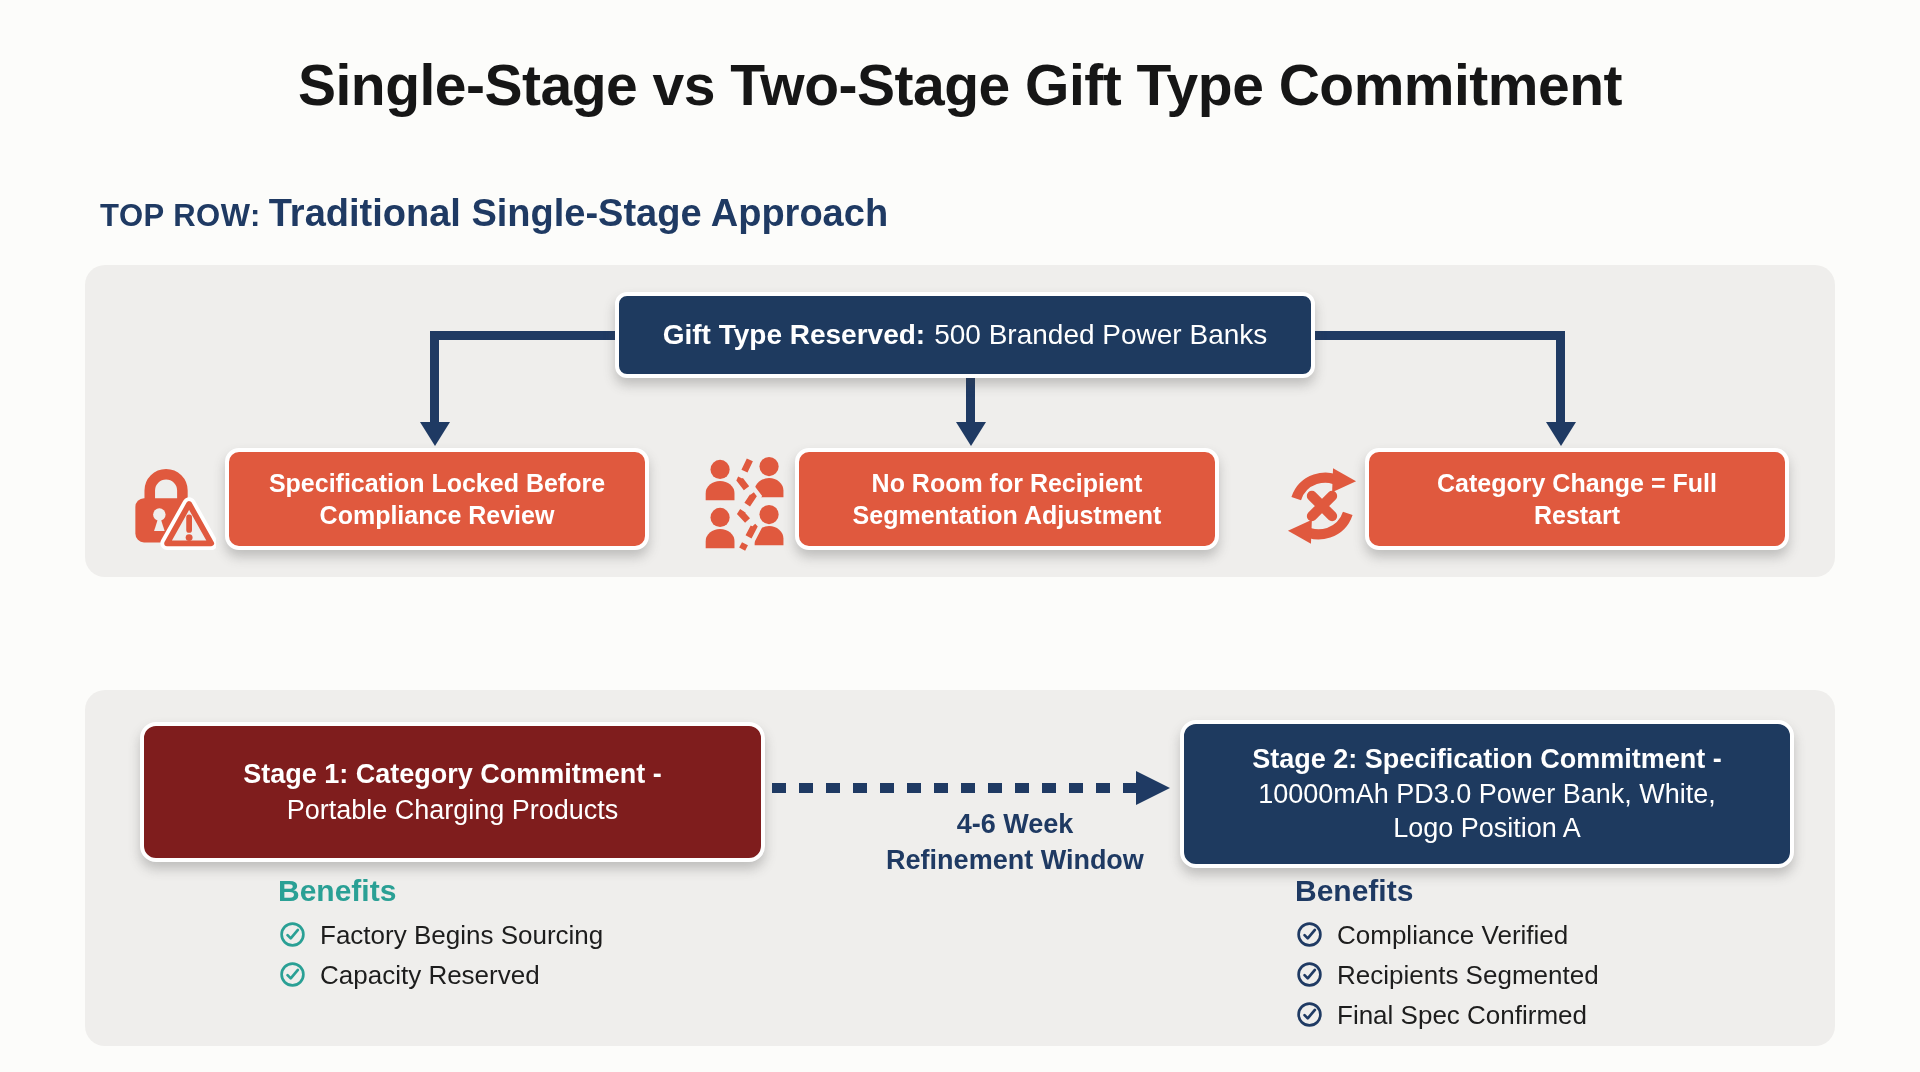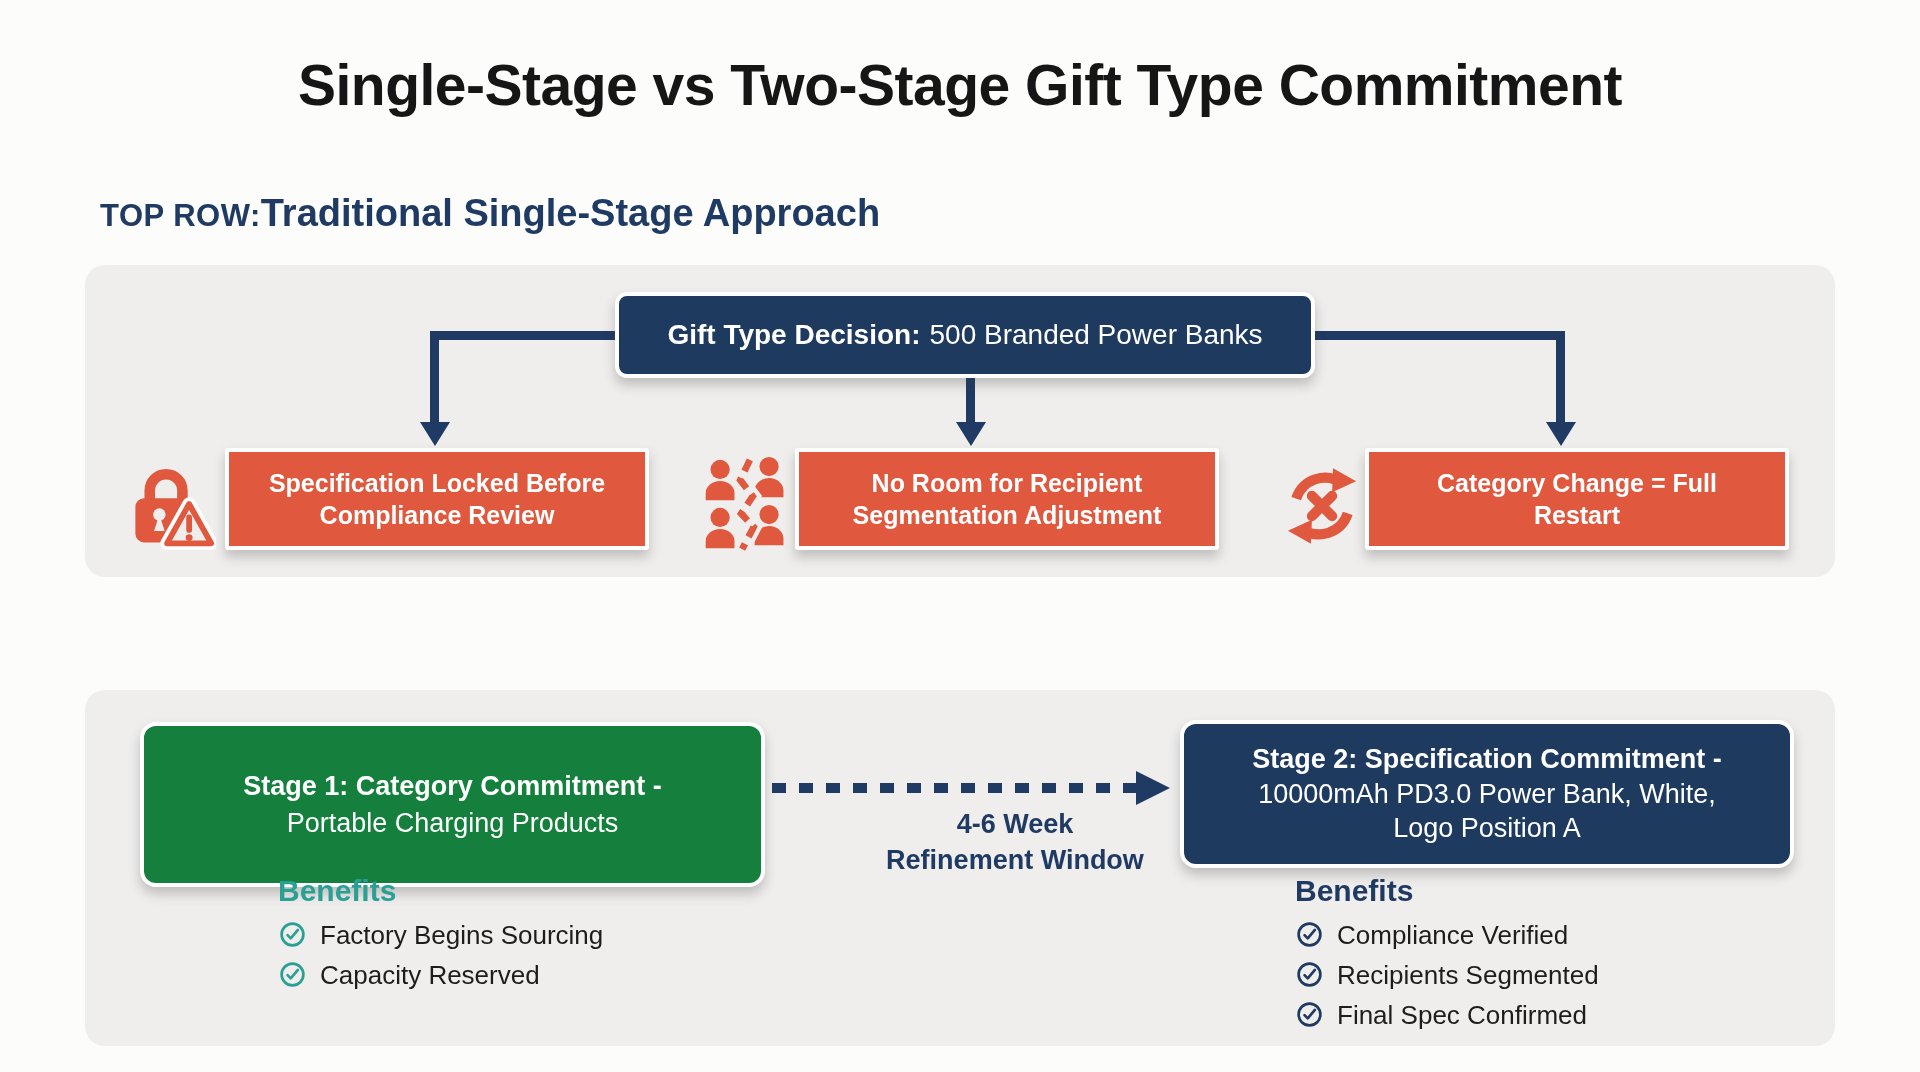--- a/index.html
+++ b/index.html
@@ -7,43 +7,43 @@
     position:relative;width:1920px;height:1072px;overflow:hidden;
     background:#fcfcfa;font-family:"Liberation Sans",sans-serif;
   }
   
   .title{
     position:absolute;top:52px;left:0;width:100%;text-align:center;
     font-size:57px;font-weight:700;color:#161616;letter-spacing:-0.5px;
   }
   .section-heading{position:absolute;left:100px;font-weight:700;white-space:nowrap;}
   .sh-label{font-size:31px;letter-spacing:0.5px;}
-  .sh-text{font-size:38px;}
+  .sh-text{font-size:38px;margin-left:8px;}
   #top-heading{top:192px;color:#1f3a63;}
   #bottom-heading{top:618px;color:#2aa095;}
   
   .panel{position:absolute;left:85px;width:1750px;background:#efeeec;border-radius:20px;}
   #panel-top{top:265px;height:312px;}
   #panel-bottom{top:690px;height:356px;}
   
   .box{
-    position:absolute;border:4px solid #ffffff;border-radius:3px;
+    position:absolute;border:4px solid #ffffff;border-radius:14px;
     box-shadow:0 7px 12px rgba(70,70,70,0.28);
     color:#fff;display:flex;align-items:center;justify-content:center;
     text-align:center;box-sizing:border-box;
   }
   #decision-box{left:615px;top:292px;width:700px;height:86px;background:#1e3a5f;border-radius:12px;font-size:28px;}
   #decision-box .bold{font-weight:700;margin-right:9px;}
   .outcome{top:448px;width:424px;height:102px;background:#e0593e;
     font-weight:700;font-size:25px;line-height:1.3;padding:0 36px;}
   #outcome-1{left:225px;}
   #outcome-2{left:795px;}
   #outcome-3{left:1365px;}
   .stage{flex-direction:column;border-radius:16px;font-size:27px;line-height:1.35;}
-  #stage1-box{left:140px;top:722px;width:625px;height:165px;background:#15803d;}
+  #stage1-box{left:140px;top:722px;width:625px;height:140px;background:#7f1d1d;}
   #stage2-box{left:1180px;top:720px;width:614px;height:148px;background:#1e3a5f;line-height:1.28;}
   .box-line-bold{font-weight:700;}
   .box-line{font-weight:400;}
   
   .bar{position:absolute;background:#1f3a63;}
   .head-down{position:absolute;width:0;height:0;border-left:15px solid transparent;border-right:15px solid transparent;border-top:24px solid #1f3a63;}
   #arrow-left-h{left:430px;top:331px;width:190px;height:9px;}
   #arrow-left-v{left:430px;top:331px;width:9px;height:93px;}
   #arrow-left-head{left:420px;top:422px;}
   #arrow-mid-v{left:966px;top:376px;width:9px;height:48px;}
@@ -95,21 +95,21 @@
   <div class="bar" id="arrow-left-h"></div>
   <div class="bar" id="arrow-left-v"></div>
   <div class="head-down" id="arrow-left-head"></div>
   <div class="bar" id="arrow-mid-v"></div>
   <div class="head-down" id="arrow-mid-head"></div>
   <div class="bar" id="arrow-right-h"></div>
   <div class="bar" id="arrow-right-v"></div>
   <div class="head-down" id="arrow-right-head"></div>
 
   <div class="box" id="decision-box">
-    <span><span class="bold">Gift Type Decision:</span><span>500 Branded Power Banks</span></span>
+    <span><span class="bold">Gift Type Reserved:</span><span>500 Branded Power Banks</span></span>
   </div>
 
   <div class="row-icon" id="icon-lock">
     <svg viewBox="0 0 100 100" width="96" height="96">
       <path d="M31 50 V36 a17 17 0 0 1 34 0 V50" fill="none" stroke="#e0593e" stroke-width="11"></path>
       <rect x="16" y="44" width="58" height="46" rx="9" fill="#e0593e"></rect>
       <circle cx="41" cy="61" r="6.5" fill="#efeeec"></circle>
       <path d="M41 61 l-5.5 17 h11 z" fill="#efeeec"></path>
       <path d="M72 50 L95 91 H49 Z" fill="#efeeec" stroke="#ffffff" stroke-width="14" stroke-linejoin="round"></path>
       <path d="M72 50 L95 91 H49 Z" fill="#efeeec" stroke="#e0593e" stroke-width="6" stroke-linejoin="round"></path>

